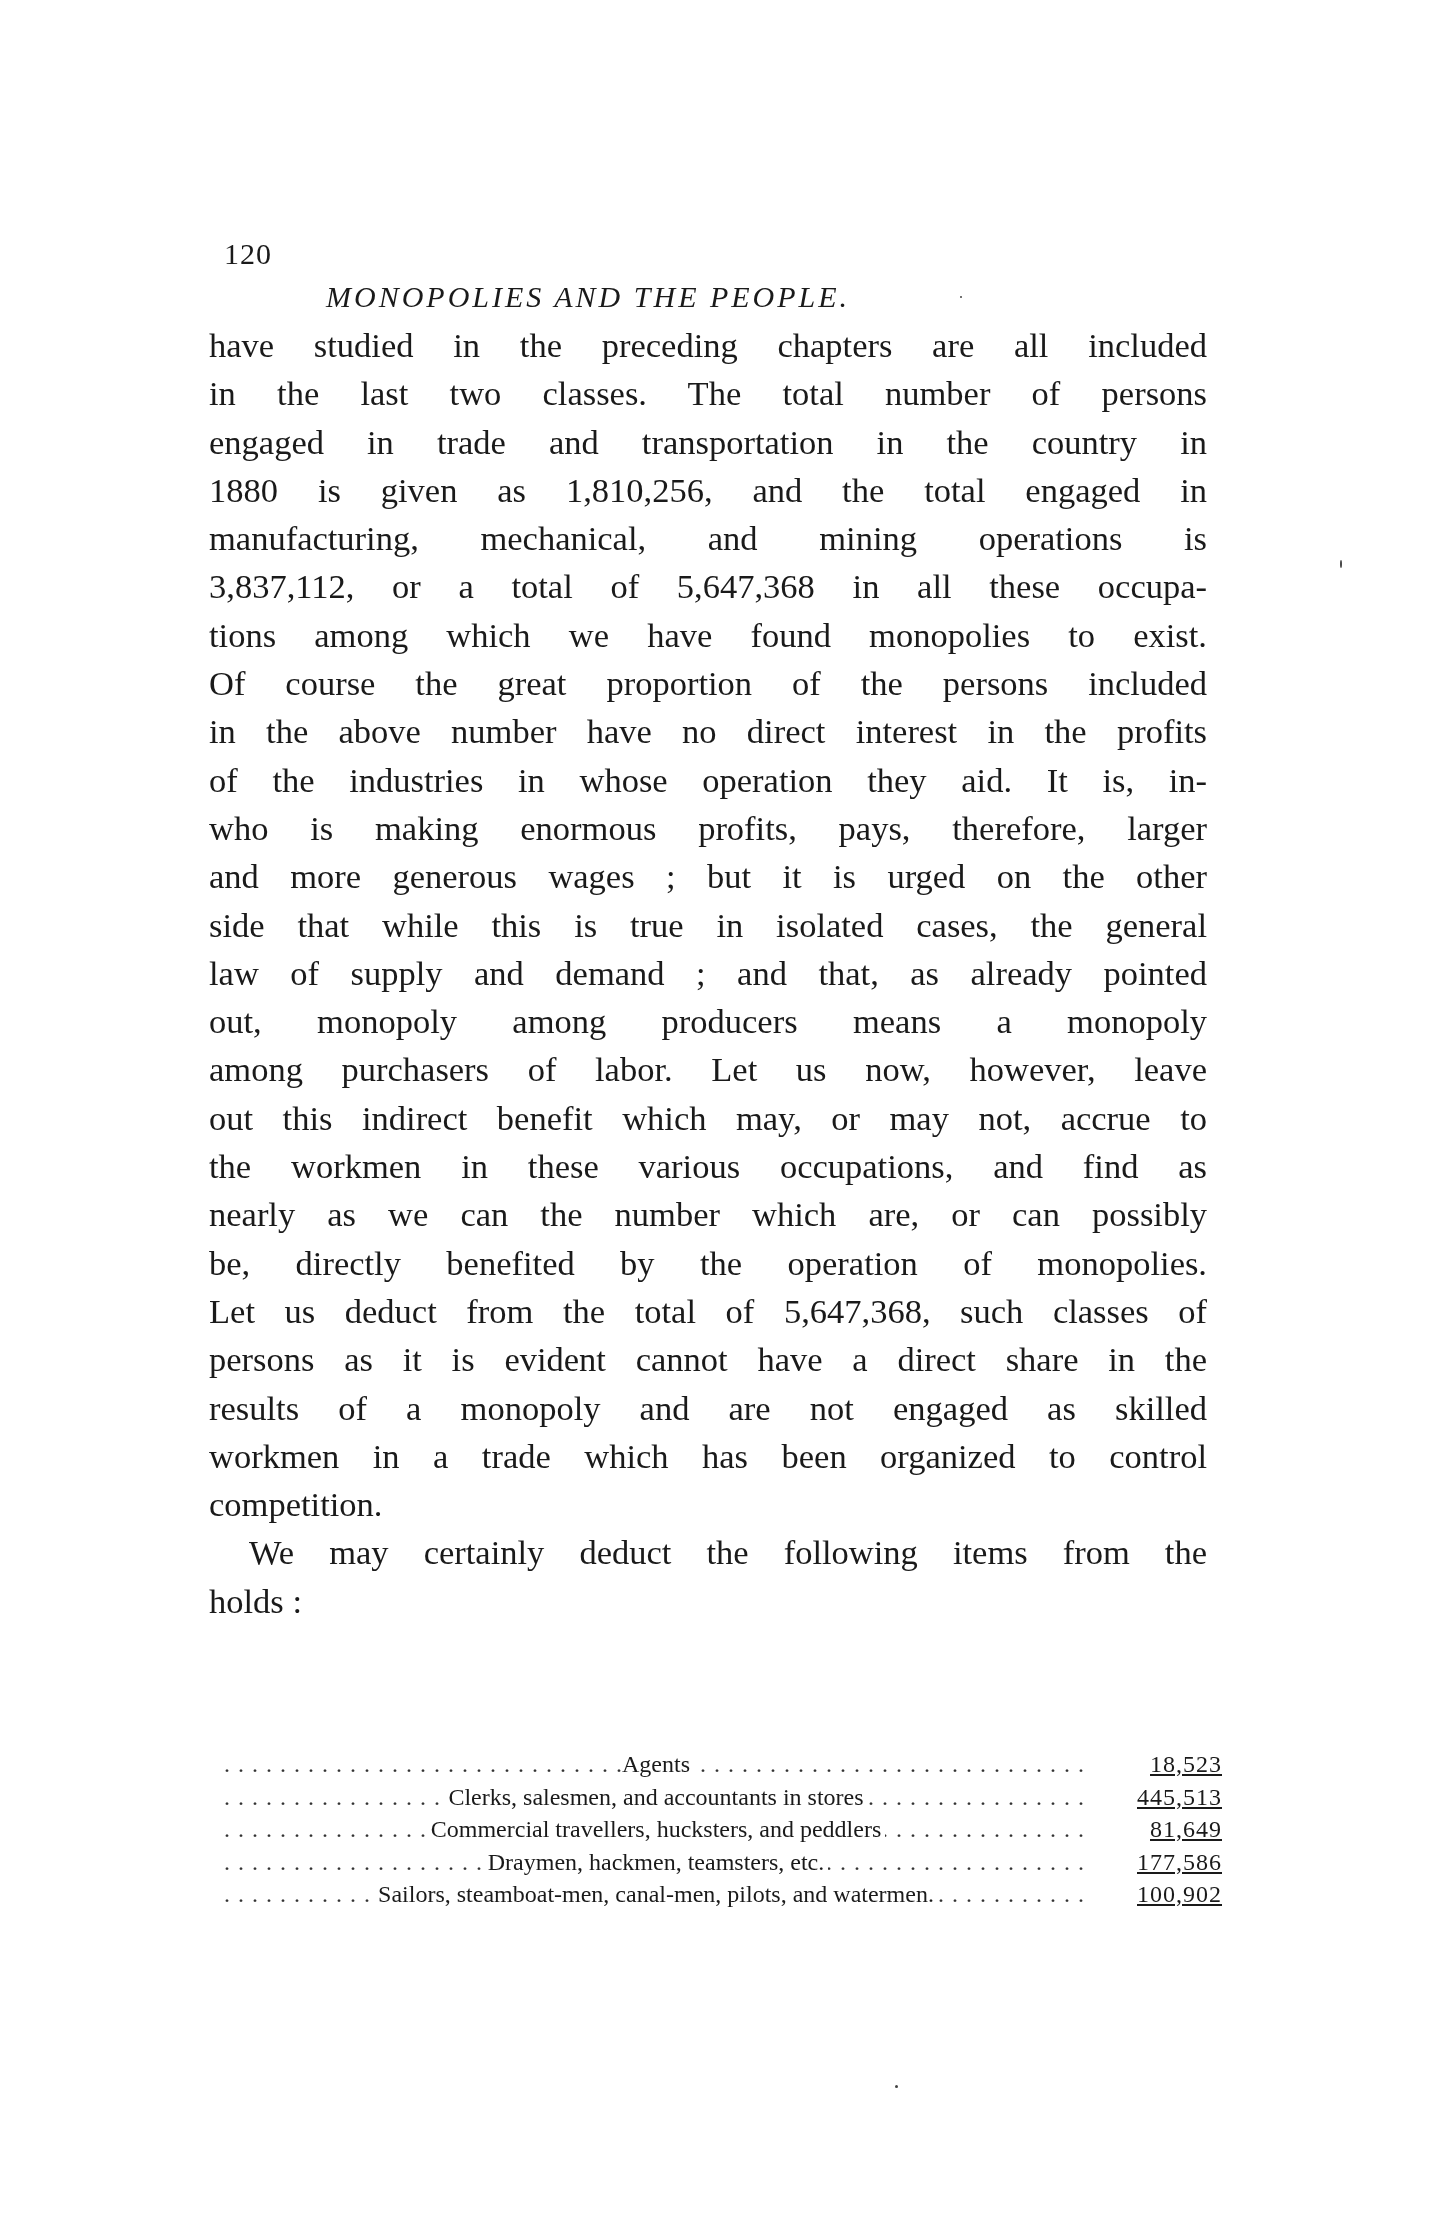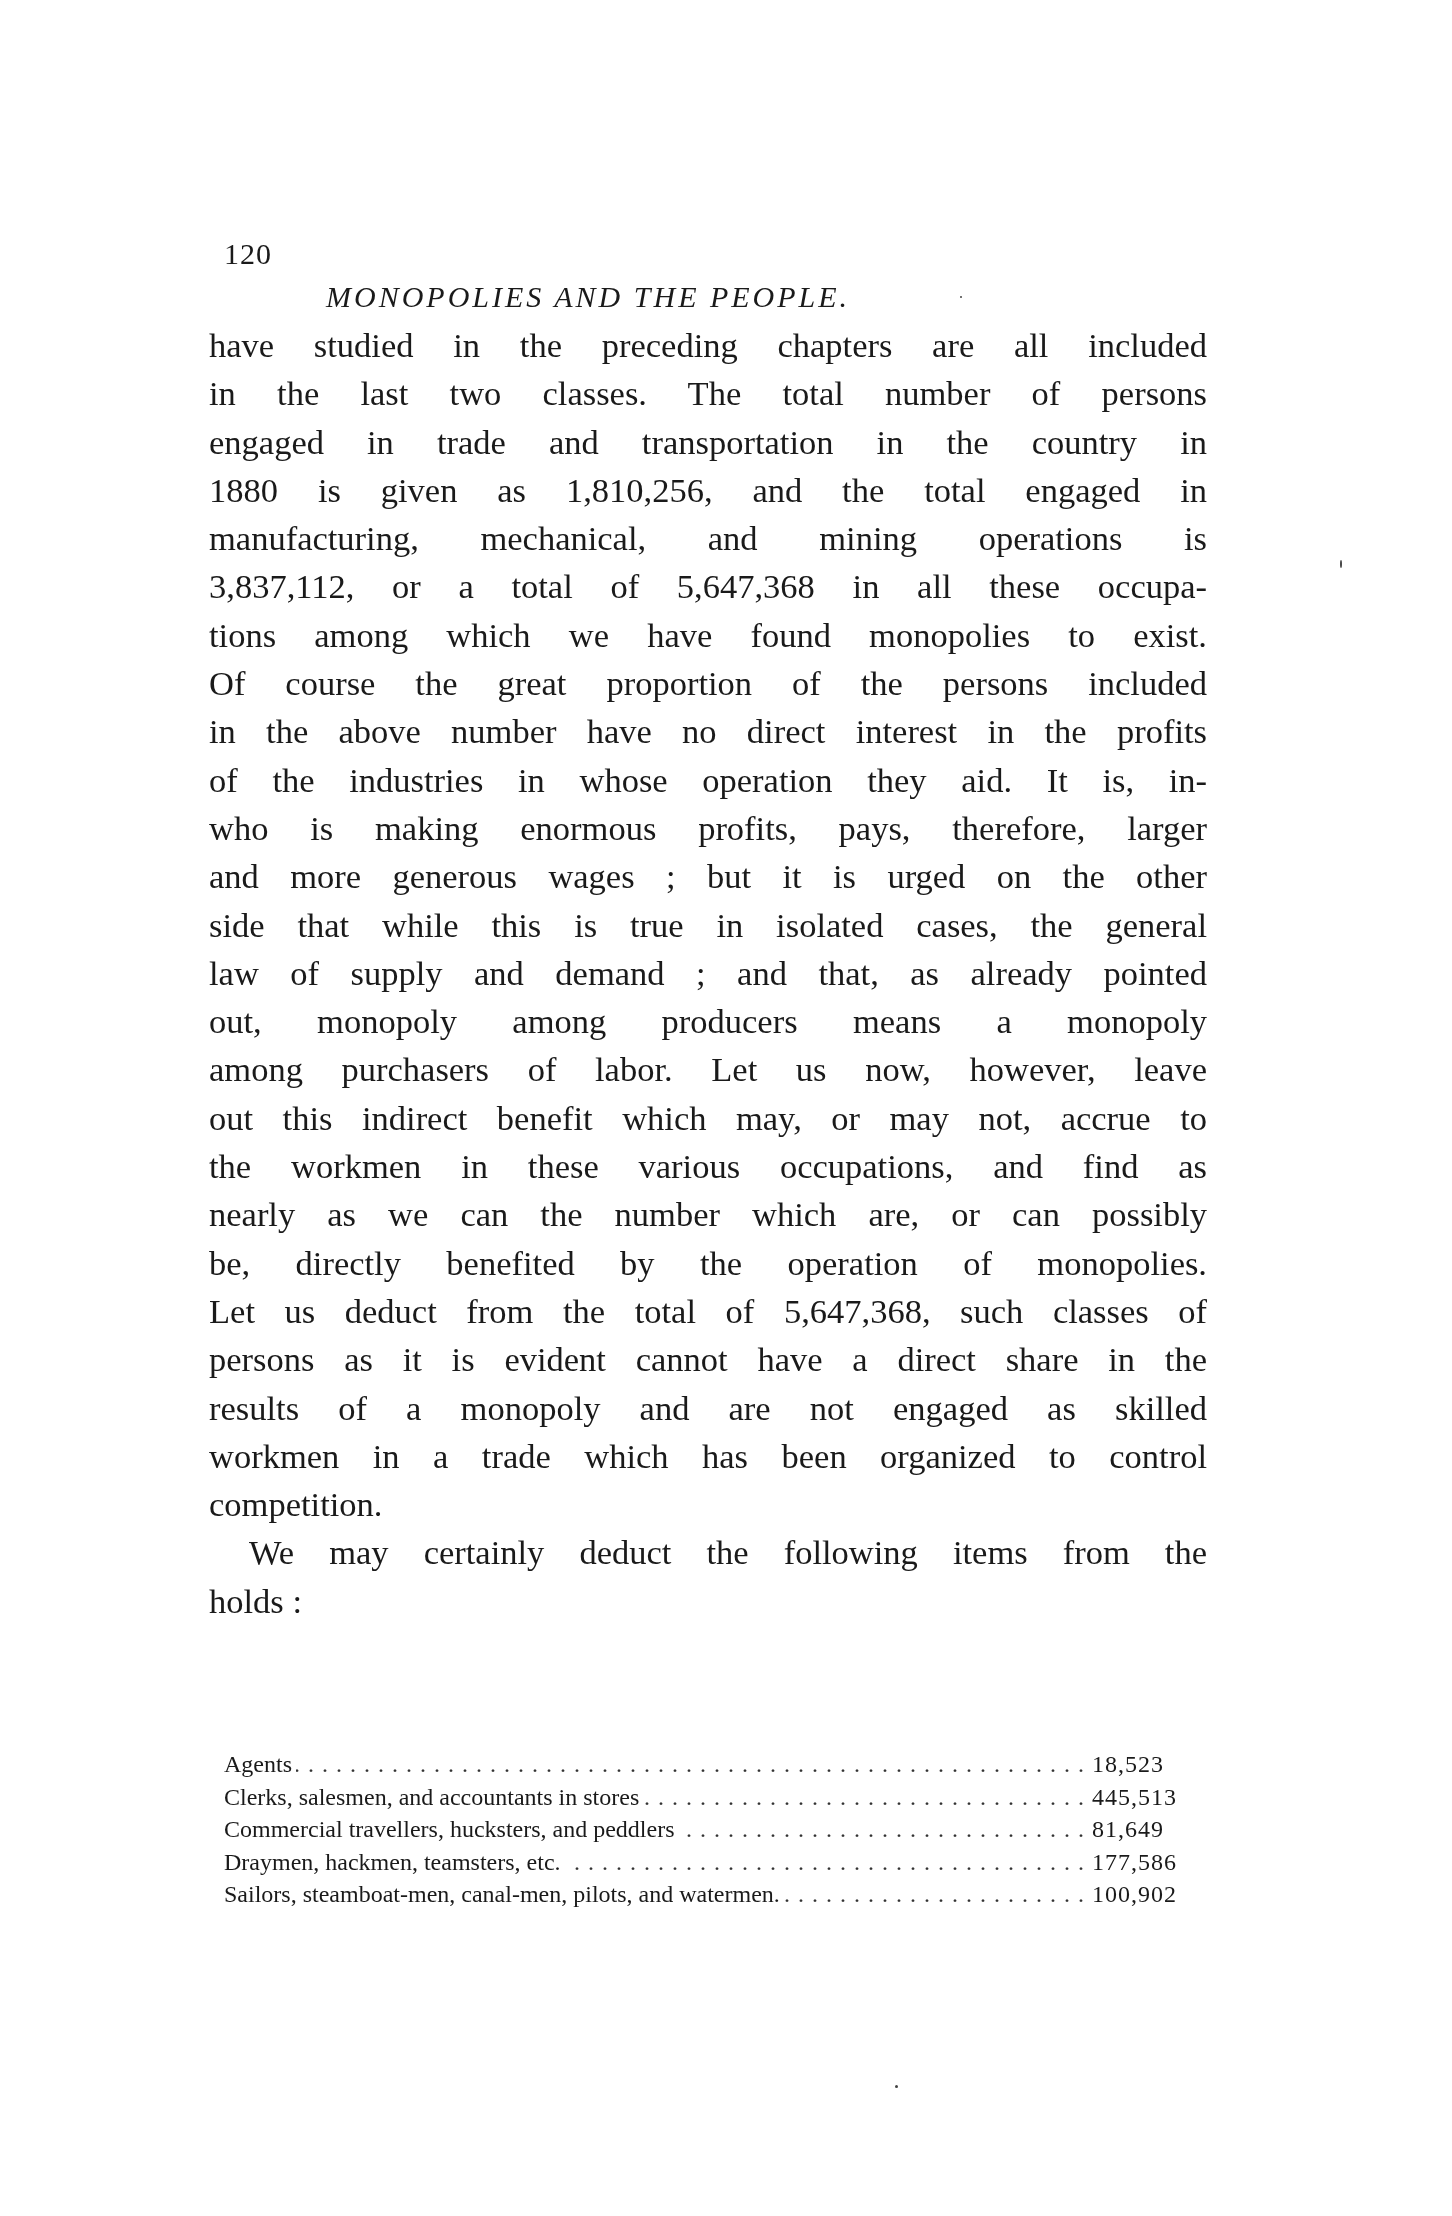--- a/index.html
+++ b/index.html
@@ -9,25 +9,25 @@
                   font-size: 30px; line-height: 44px; }
   .page-num { position: absolute; left: 0; top: 0; letter-spacing: 1px; }
   .head-title { position: absolute; left: 102px; top: 0; font-style: italic; letter-spacing: 3px; margin-top: 43px; }
   .body-text { position: absolute; top: 321px; left: 209px; width: 998px; }
   .line { height: 48.3px; line-height: 48.3px; font-size: 34.5px; text-align: justify;
           text-align-last: justify; white-space: nowrap; overflow: visible; }
   .line.last { text-align-last: left; }
   .line.indent { padding-left: 40px; }
   .deductions { position: absolute; top: 1748px; left: 224px; width: 998px; font-size: 24px; }
   .row { display: flex; height: 32.5px; line-height: 32.5px; align-items: baseline; }
-  .row .label { flex: 1; white-space: nowrap; overflow: hidden; position: relative; }
+  .row .label { flex: 1; white-space: nowrap; overflow: hidden; position: relative; text-align: center; }
   .row .label span.txt { background: #fff; padding-right: 4px; position: relative; z-index: 1; }
   .row .label::after { content: ". . . . . . . . . . . . . . . . . . . . . . . . . . . . . . . . . . . . . . . . . . . . . . . . . . . . . . . . . . . . . . . . . . . . . . . . . . . . . . . . . . . . .";
                        position: absolute; left: 0; top: 0; letter-spacing: 1px; color: #333; white-space: nowrap; }
-  .row .value { width: 130px; letter-spacing: 1px; }
+  .row .value { width: 130px; text-align: right; letter-spacing: 1px; text-decoration: underline; }
   .speck { position: absolute; width: 3px; height: 3px; background: #444; border-radius: 50%; }
 </style>
 </head>
 <body>
 
 <div class="running-head">
   <span class="page-num">120</span>
   <span class="head-title">MONOPOLIES AND THE PEOPLE.</span>
 </div>
 

